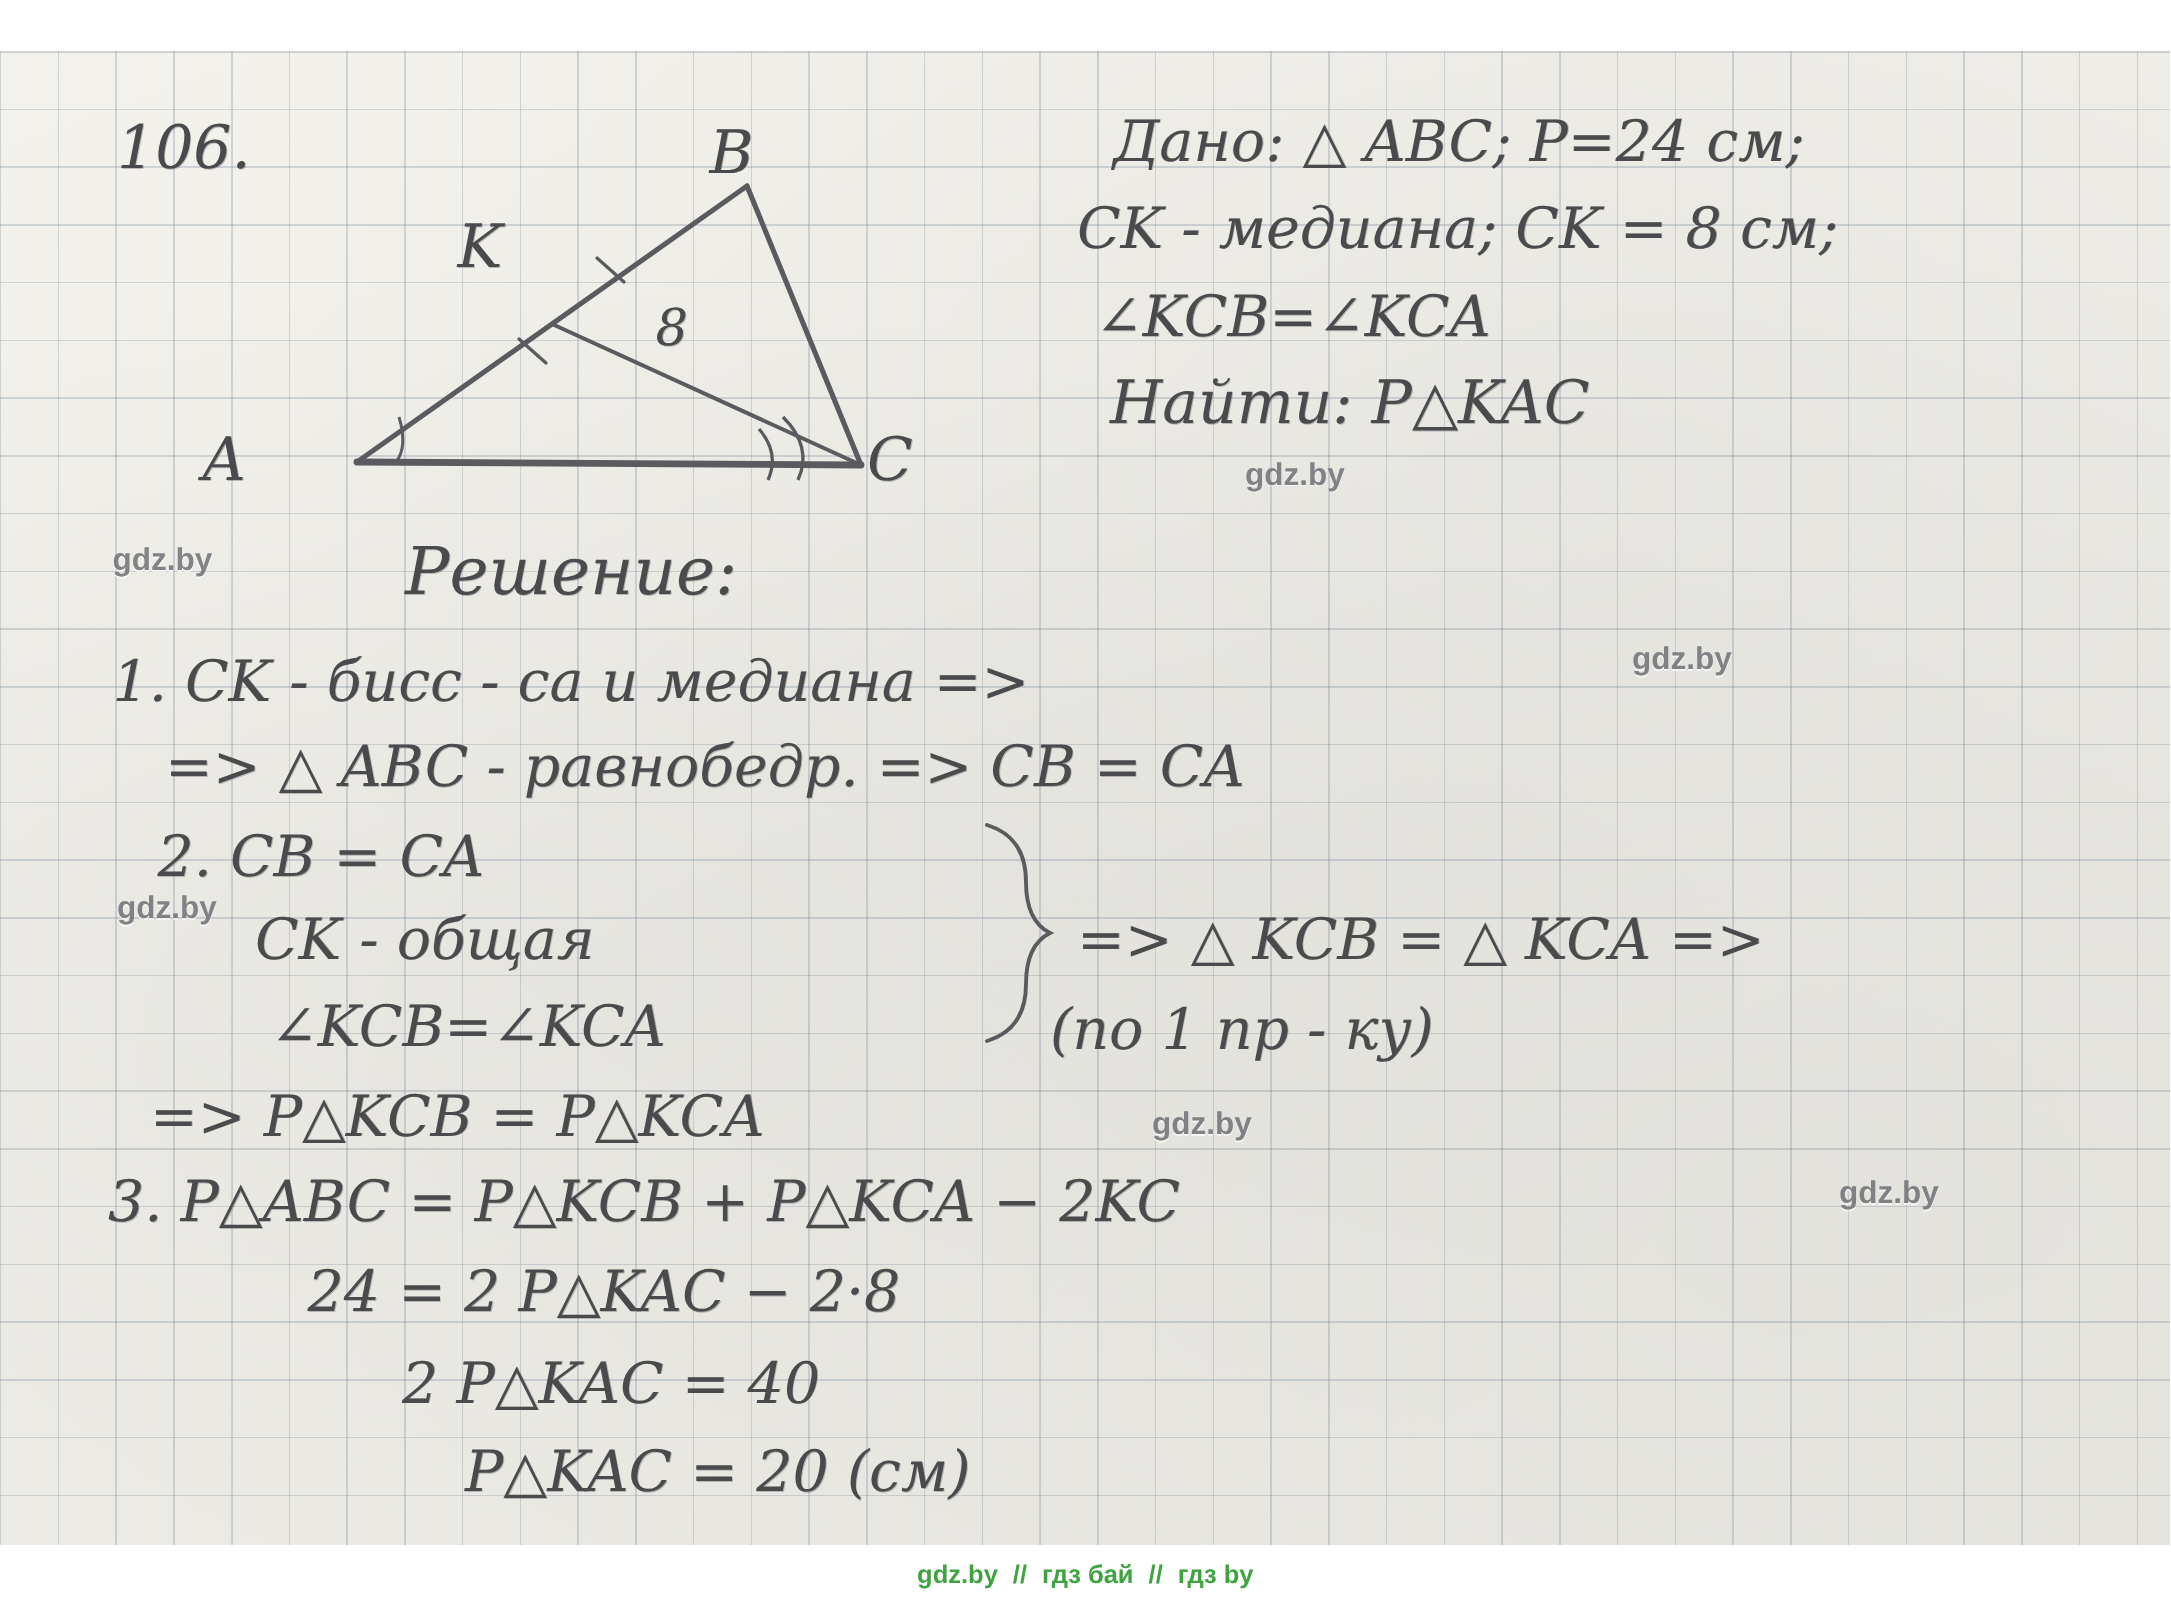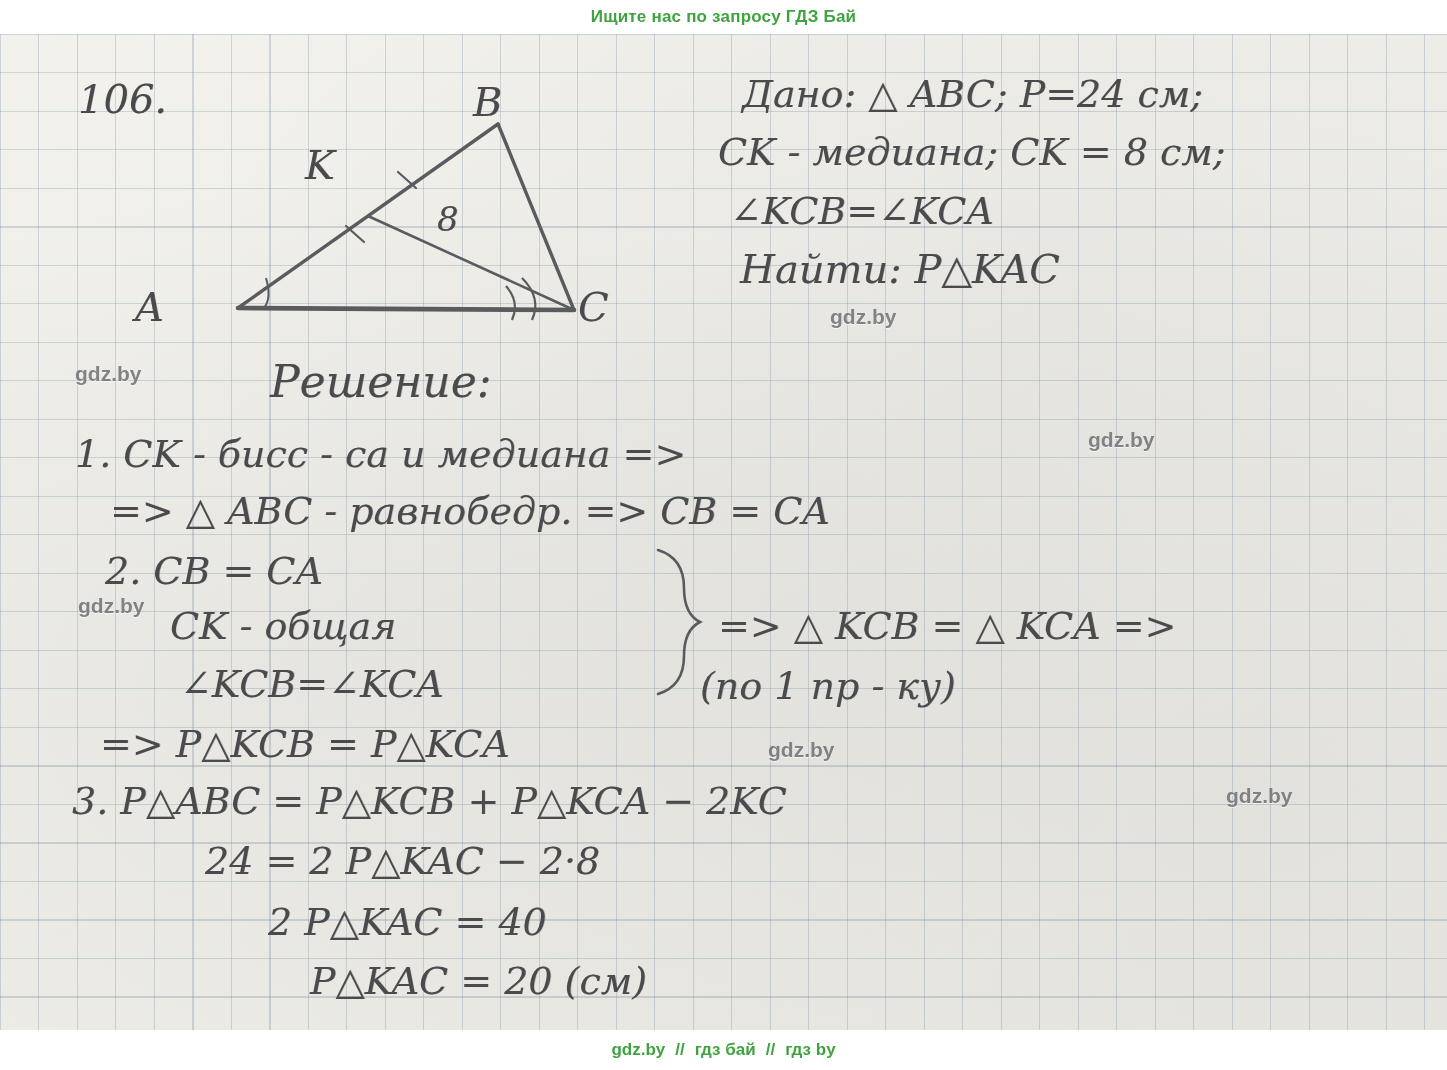--- a/index.html
+++ b/index.html
@@ -109,23 +109,20 @@
     text-shadow: 0 1px 0 rgba(255,255,255,.75);
     white-space: nowrap;
     z-index: 30;
   }
 </style>
 </head>
 <body>
 
 <div id="page">
 
-  <div class="promo-top">
-    <span>Ищите нас по запросу ГДЗ Бай</span>
-  </div>
 
   <div class="sheet">
 
     <div class="hw" style="left:78px; top:42px; font-size:40px;">106.</div>
 
     <svg class="figure" width="520" height="290">
 
       <line x1="88" y1="244" x2="348" y2="60" stroke-width="3.4"></line>
 
       <line x1="348" y1="60" x2="424" y2="246" stroke-width="3.4"></line>

